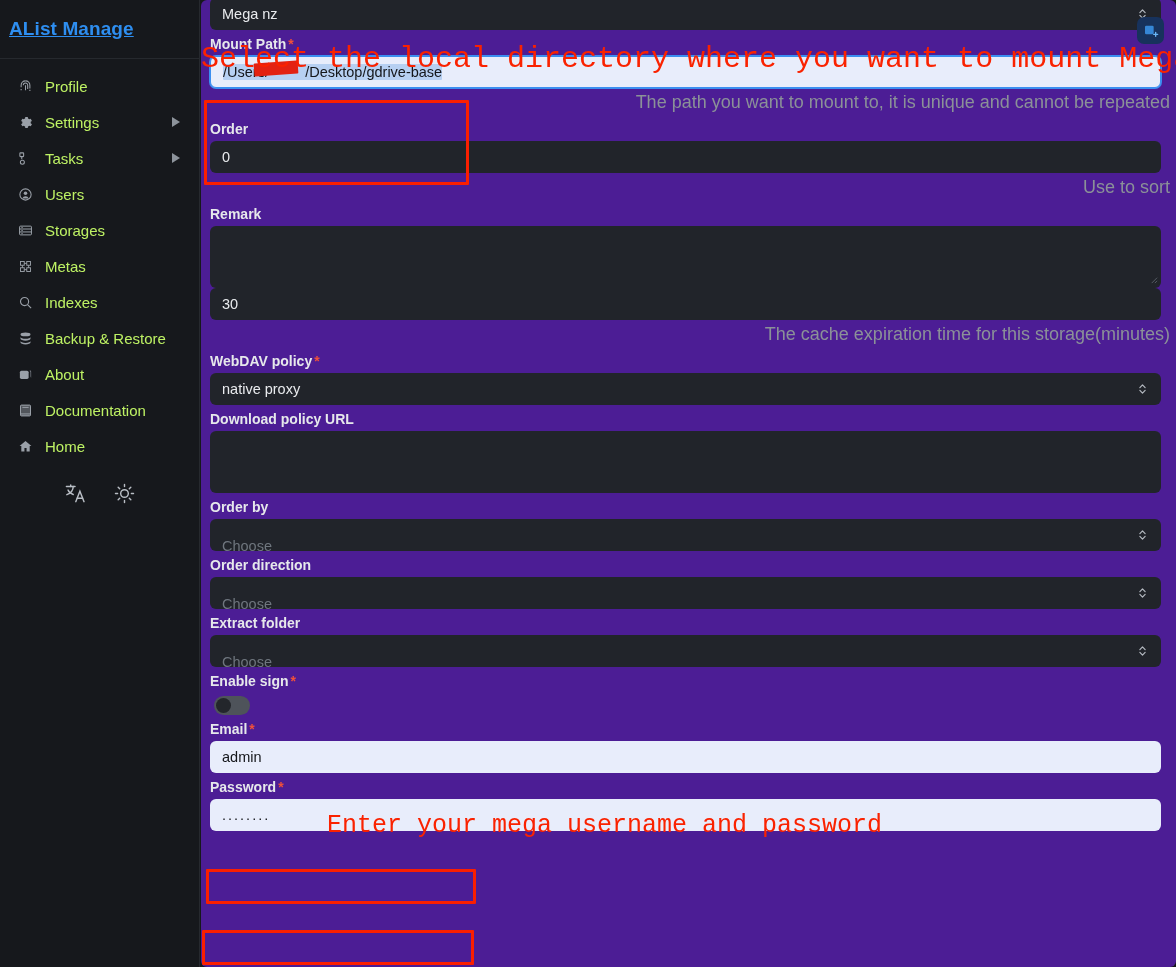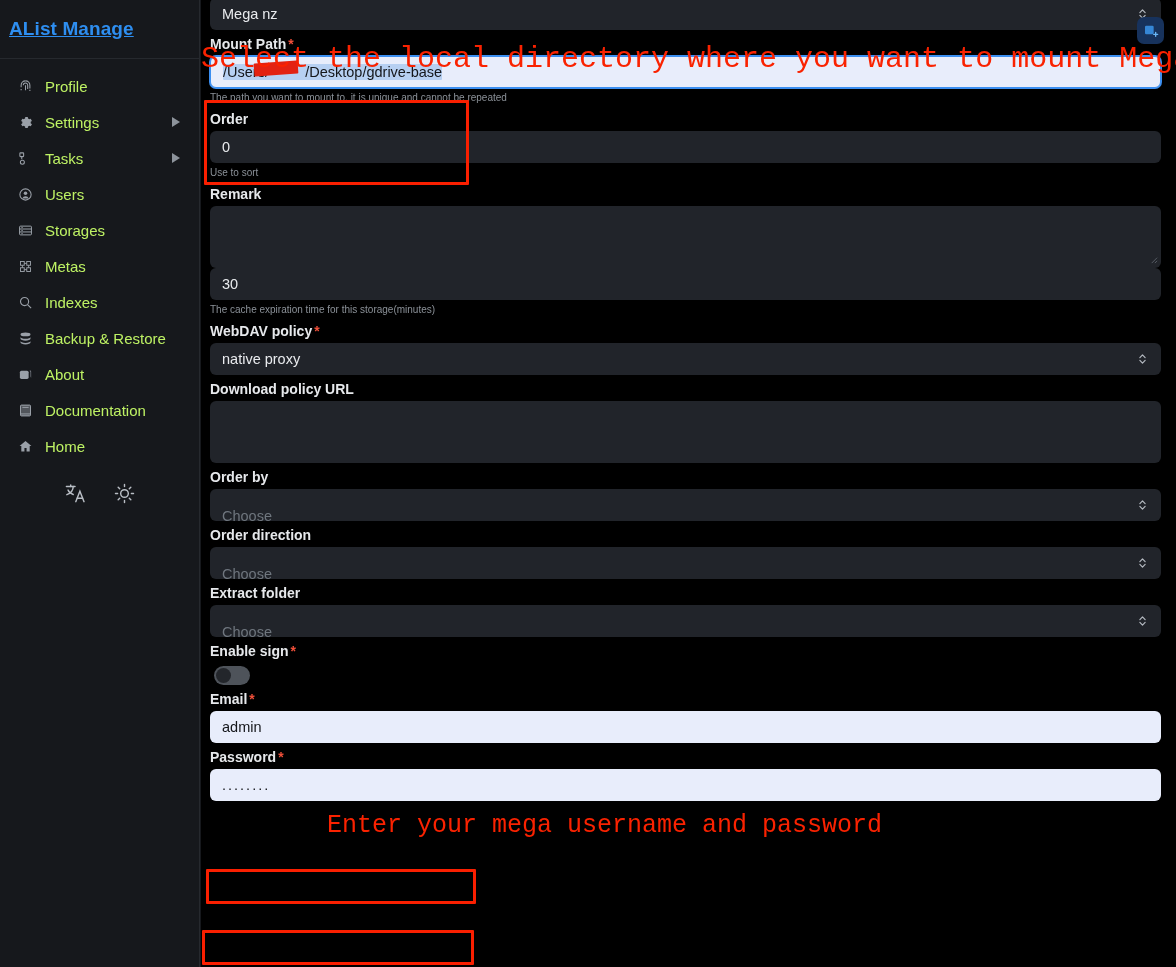--- a/index.html
+++ b/index.html
@@ -99,22 +99,23 @@
     justify-content: center;
     cursor: pointer;
   }
 
   
   #main {
     position: absolute;
     left: 201px; top: 0;
     width: 975px;
     height: 967px;
-    background: #000000;
+    background: #4c1d95;
     overflow: hidden;
+    border-radius: 6px;
   }
 
   .form-inner {
     position: absolute;
     left: 9px;
     top: -2px;
     width: 960px;
   }
 
   .field { margin-bottom: 0; }
@@ -124,22 +125,23 @@
     color: #e6e8eb;
     font-size: 14px;
     font-weight: bold;
     padding: 6px 0 4px 0;
   }
   .lbl .req { color: #f0503a; font-weight: bold; padding-left: 2px; }
 
   .hint {
     display: block;
     color: #8b9198;
-    font-size: 10px;
+    font-size: 18px;
     padding: 4px 0 2px 0;
+    text-align: right;
   }
 
   .ctl {
     width: 951px;
     height: 32px;
     background: #21242a;
     border: none;
     border-radius: 6px;
     color: #e9ebee;
     font-size: 14.5px;

